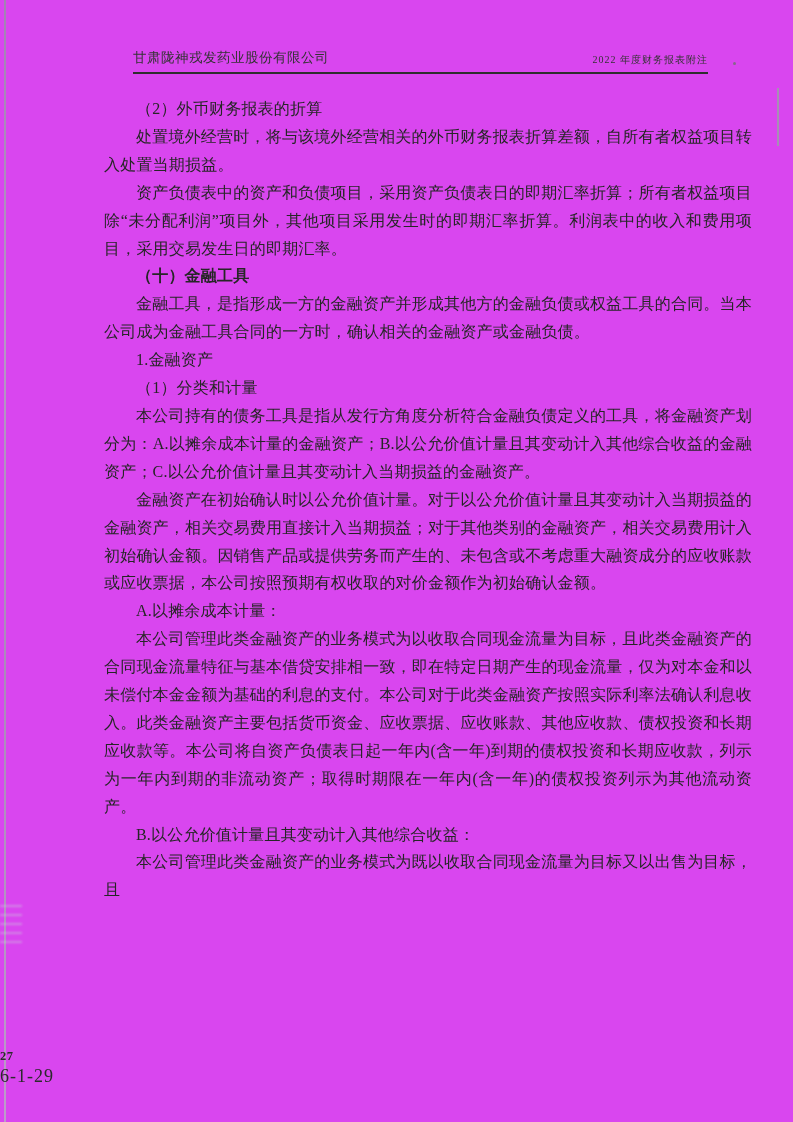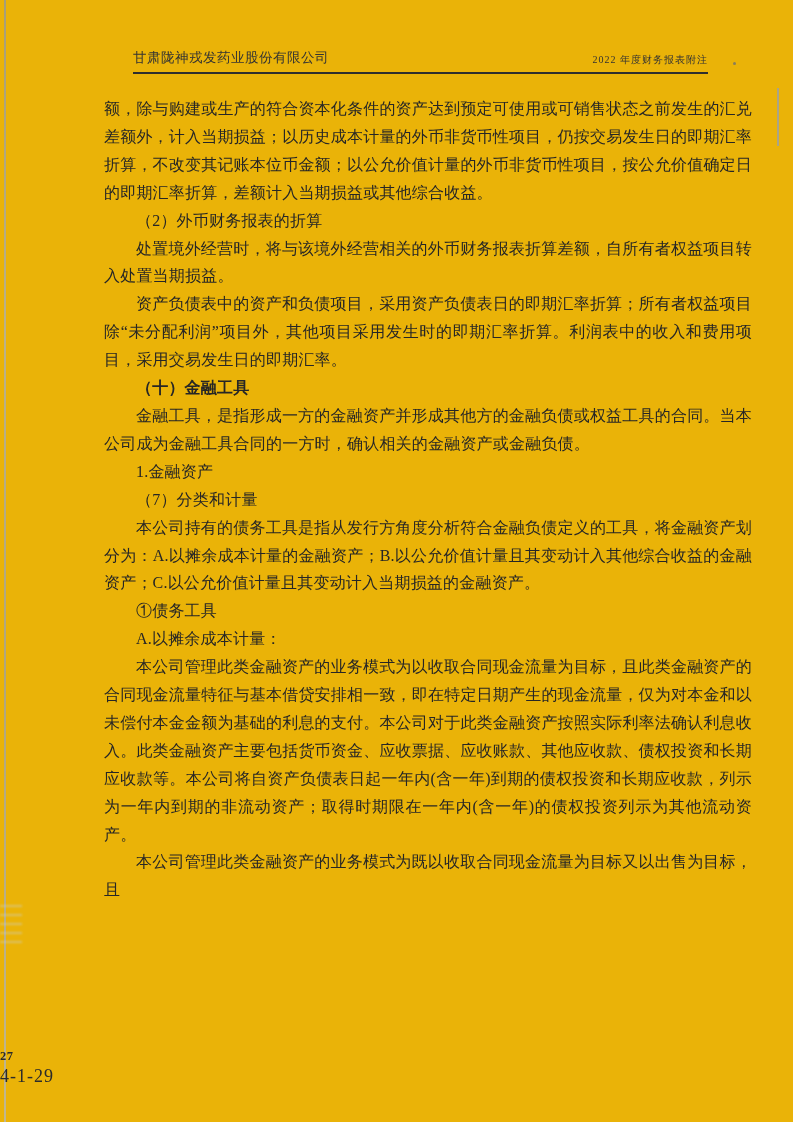--- a/index.html
+++ b/index.html
@@ -6,21 +6,21 @@
   body {
     width:793px; height:1122px;
     background:#ffffff;
     font-family:"Liberation Serif","DejaVu Serif",serif;
     color:#262626;
     position:relative;
     overflow:hidden;
   }
   .page {
     position:absolute; inset:0;
-    background:#eab308;
+    background:#d946ef;
   }
   
   .edge-line {
     position:absolute; left:4px; top:0; bottom:0; width:2px;
     background:linear-gradient(#8f979e 0%, #aab1b6 30%, #9aa1a7 60%, #b3b8bc 100%);
     opacity:.75;
   }
   .right-mark {
     position:absolute; left:777px; top:88px; width:2px; height:58px;
     background:#9aa0a6; opacity:.8;
@@ -73,33 +73,33 @@
   <div class="right-mark"></div>
   <div class="smudge"></div>
   <div class="dot"></div>
 
   <div class="hdr">
     <span class="company">甘肃陇神戎发药业股份有限公司</span>
     <span class="title">2022 年度财务报表附注</span>
   </div>
 
   <main>
-    <p class="cont">额，除与购建或生产的符合资本化条件的资产达到预定可使用或可销售状态之前发生的汇兑差额外，计入当期损益；以历史成本计量的外币非货币性项目，仍按交易发生日的即期汇率折算，不改变其记账本位币金额；以公允价值计量的外币非货币性项目，按公允价值确定日的即期汇率折算，差额计入当期损益或其他综合收益。</p>
     <p class="sub">（2）外币财务报表的折算</p>
     <p class="para">处置境外经营时，将与该境外经营相关的外币财务报表折算差额，自所有者权益项目转入处置当期损益。</p>
     <p class="para">资产负债表中的资产和负债项目，采用资产负债表日的即期汇率折算；所有者权益项目除“未分配利润”项目外，其他项目采用发生时的即期汇率折算。利润表中的收入和费用项目，采用交易发生日的即期汇率。</p>
     <p class="bold">（十）金融工具</p>
     <p class="para">金融工具，是指形成一方的金融资产并形成其他方的金融负债或权益工具的合同。当本公司成为金融工具合同的一方时，确认相关的金融资产或金融负债。</p>
     <p class="sub">1.金融资产</p>
-    <p class="sub">（7）分类和计量</p>
+    <p class="sub">（1）分类和计量</p>
     <p class="para">本公司持有的债务工具是指从发行方角度分析符合金融负债定义的工具，将金融资产划分为：A.以摊余成本计量的金融资产；B.以公允价值计量且其变动计入其他综合收益的金融资产；C.以公允价值计量且其变动计入当期损益的金融资产。</p>
-    <p class="sub">①债务工具</p>
+    <p class="para">金融资产在初始确认时以公允价值计量。对于以公允价值计量且其变动计入当期损益的金融资产，相关交易费用直接计入当期损益；对于其他类别的金融资产，相关交易费用计入初始确认金额。因销售产品或提供劳务而产生的、未包含或不考虑重大融资成分的应收账款或应收票据，本公司按照预期有权收取的对价金额作为初始确认金额。</p>
     <p class="sub">A.以摊余成本计量：</p>
     <p class="para">本公司管理此类金融资产的业务模式为以收取合同现金流量为目标，且此类金融资产的合同现金流量特征与基本借贷安排相一致，即在特定日期产生的现金流量，仅为对本金和以未偿付本金金额为基础的利息的支付。本公司对于此类金融资产按照实际利率法确认利息收入。此类金融资产主要包括货币资金、应收票据、应收账款、其他应收款、债权投资和长期应收款等。本公司将自资产负债表日起一年内(含一年)到期的债权投资和长期应收款，列示为一年内到期的非流动资产；取得时期限在一年内(含一年)的债权投资列示为其他流动资产。</p>
+    <p class="sub">B.以公允价值计量且其变动计入其他综合收益：</p>
     <p class="para">本公司管理此类金融资产的业务模式为既以收取合同现金流量为目标又以出售为目标，且</p>
   </main>
 
   <div class="ftr">
     <div class="pgnum">27</div>
-    <div class="code">4-1-29</div>
+    <div class="code">6-1-29</div>
   </div>
 
 </div>
 
 </body></html>

